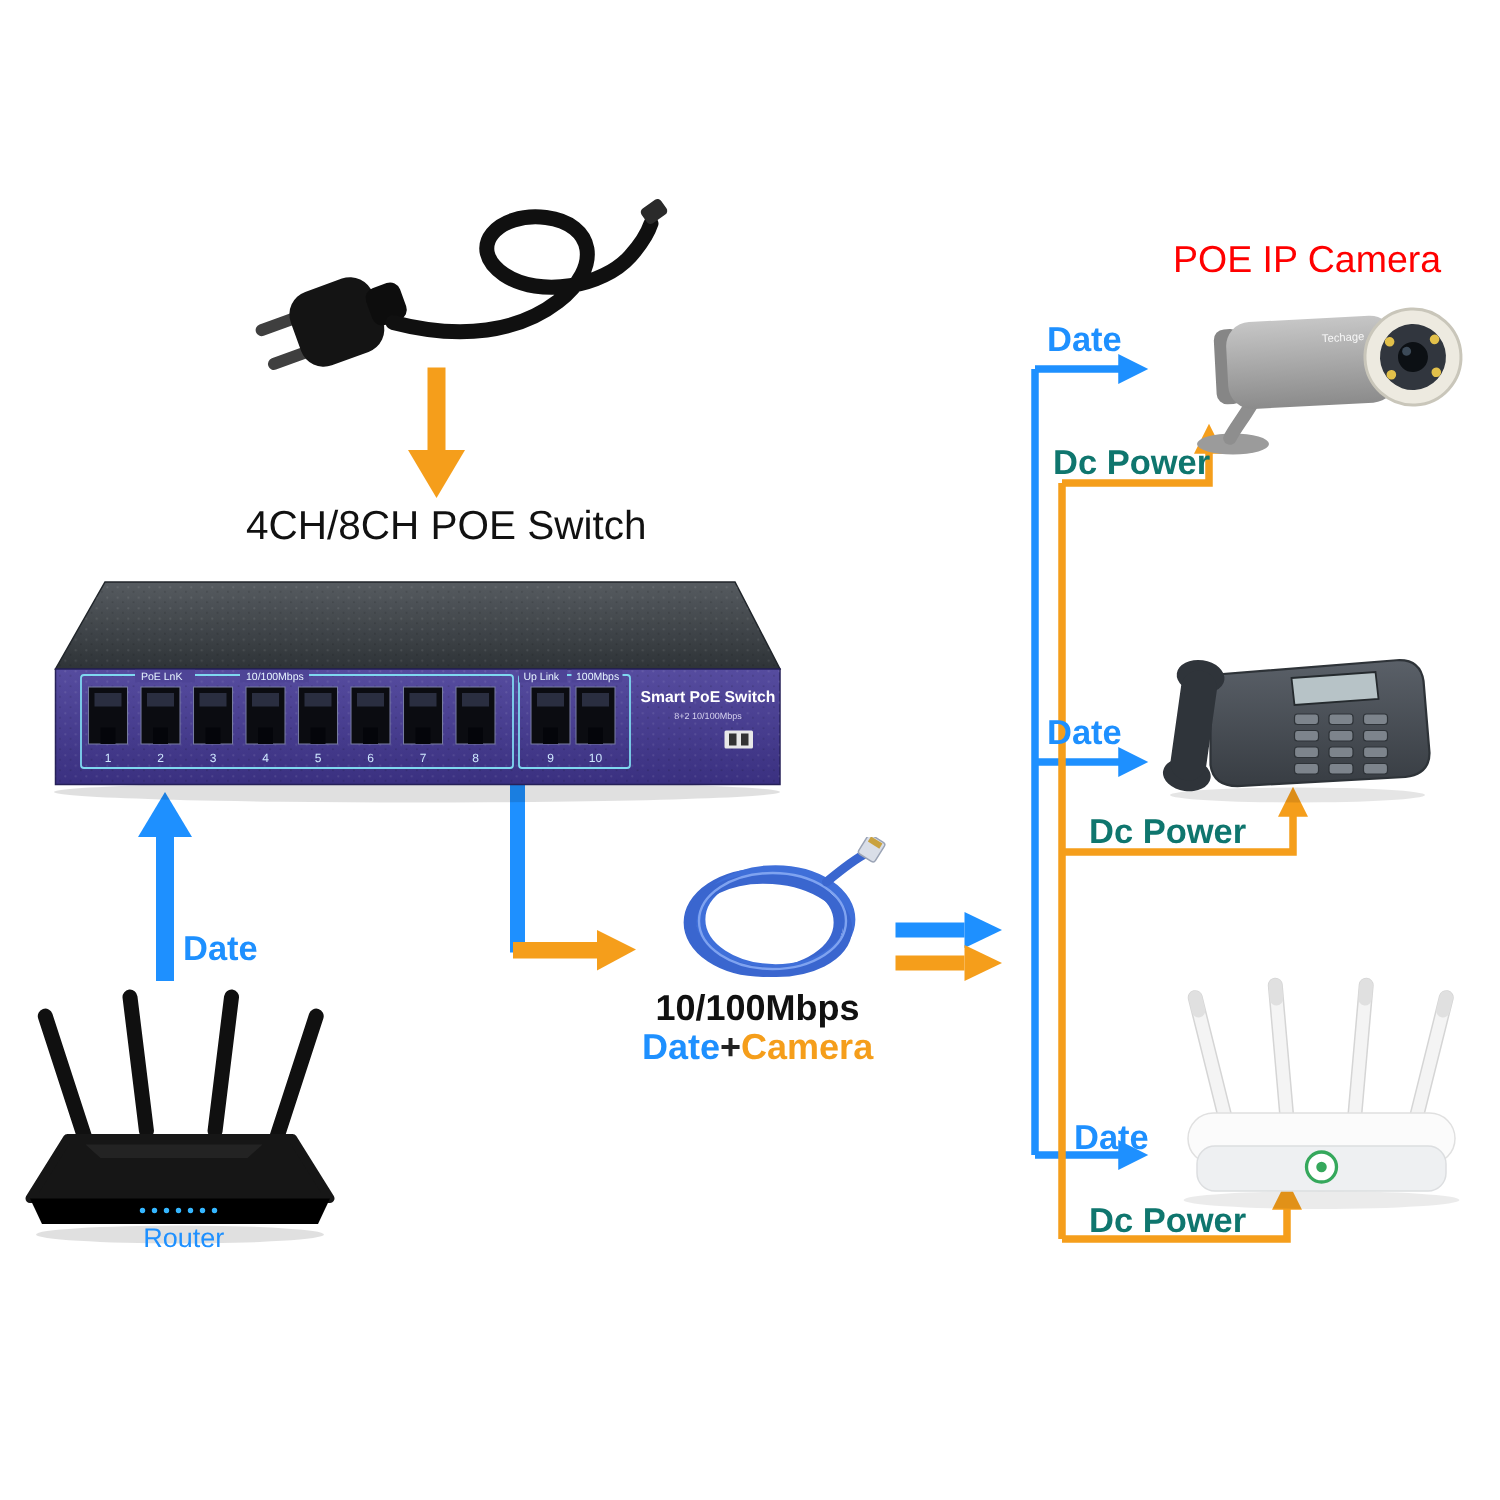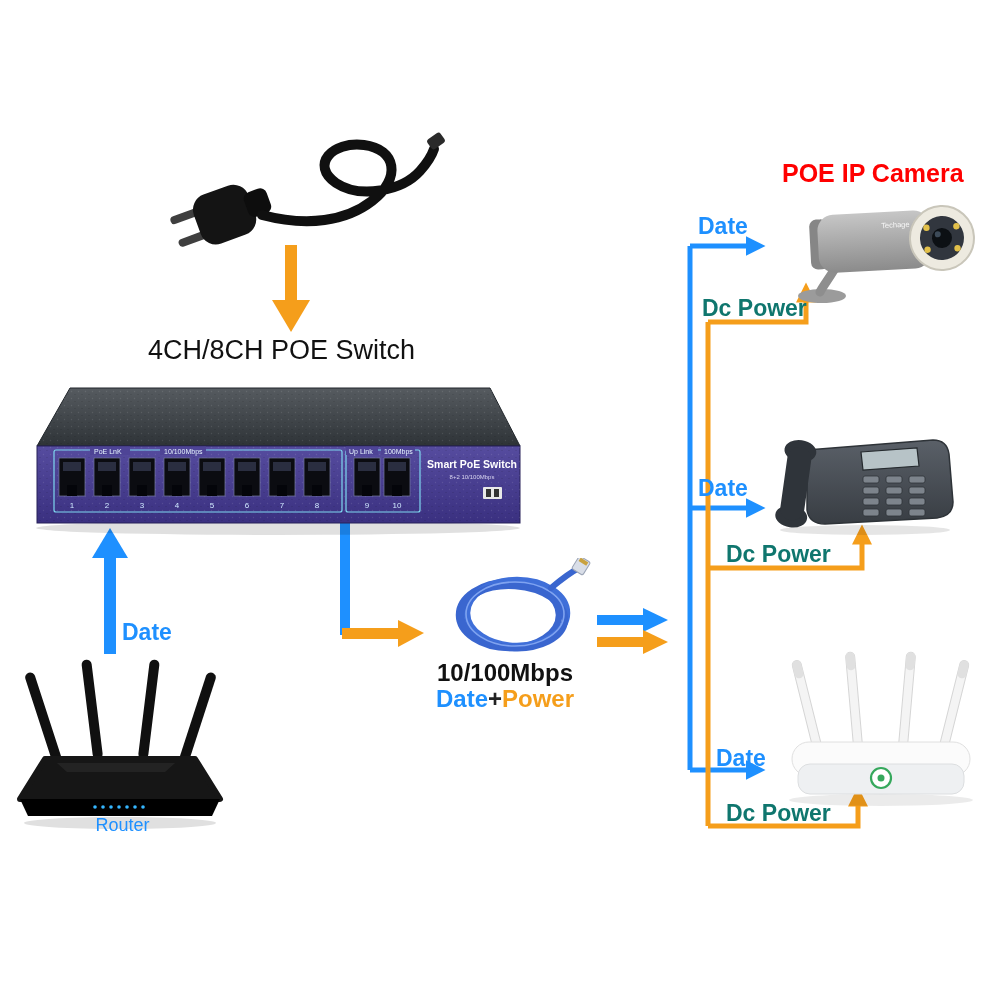--- a/index.html
+++ b/index.html
@@ -2,21 +2,21 @@
 <html><head>
 <meta charset="utf-8">
 <style>
   * { margin:0; padding:0; box-sizing:border-box; }
   html,body { width:1000px; height:1000px; background:#ffffff; font-family:"Liberation Sans",sans-serif; }
   .canvas { position:relative; width:1000px; height:1000px; background:#ffffff; overflow:hidden; }
   .layer { position:absolute; left:0; top:0; z-index:1; }
   .art   { position:absolute; z-index:2; }
   .lbl   { position:absolute; z-index:3; white-space:nowrap; line-height:1.1; }
   .t-title  { font-size:27px; color:#111; }
-  .t-red    { font-size:25px; font-weight:bold; color:#ff0000; }
+  .t-red    { font-size:25px; font-weight:normal; color:#ff0000; }
   .t-blue   { font-size:23px; font-weight:bold; color:#1E90FF; }
   .t-orange { font-size:23px; font-weight:bold; color:#0f766e; }
   .t-black  { font-size:24px; font-weight:bold; color:#111; }
   .t-router { font-size:18px; color:#1E90FF; }
   .center   { text-align:center; }
   .c-blue   { color:#1E90FF; }
   .c-dark   { color:#222; }
   .c-orange { color:#F59E1B; }
   svg text { font-family:"Liberation Sans",sans-serif; }
 </style>
@@ -278,33 +278,33 @@
     </g>
     <ellipse cx="103" cy="152" rx="92" ry="6" fill="#000" opacity="0.08"></ellipse>
     <rect x="14" y="94" width="178" height="34" rx="17" fill="#fbfbfb" stroke="#e0e0e0"></rect>
     <rect x="20" y="116" width="166" height="30" rx="12" fill="#eef0f2" stroke="#dcdee0"></rect>
     <g>
       <circle cx="103" cy="130" r="10" fill="#ffffff" stroke="#35a85c" stroke-width="2.2"></circle>
       <circle cx="103" cy="130" r="3.5" fill="#35a85c"></circle>
     </g>
   </svg>
 
-  <div class="lbl t-title" style="left:148px;top:336px">4CH/8CH POE Switch</div>
+  <div class="lbl t-title" style="left:164px;top:336px">4CH/8CH POE Switch</div>
   <div class="lbl t-red" style="left:782px;top:160px">POE IP Camera</div>
 
   <div class="lbl t-blue" style="left:122px;top:620px">Date</div>
 
   <div class="lbl t-blue" style="left:698px;top:214px">Date</div>
   <div class="lbl t-orange" style="left:702px;top:296px">Dc Power</div>
 
   <div class="lbl t-blue" style="left:698px;top:476px">Date</div>
   <div class="lbl t-orange" style="left:726px;top:542px">Dc Power</div>
 
   <div class="lbl t-blue" style="left:716px;top:746px">Date</div>
   <div class="lbl t-orange" style="left:726px;top:801px">Dc Power</div>
 
   <div class="lbl t-black center" style="left:428px;top:660px;width:154px">10/100Mbps</div>
   <div class="lbl t-black center" style="left:428px;top:686px;width:154px">
-    <span class="c-blue">Date</span><span class="c-dark">+</span><span class="c-orange">Power</span>
+    <span class="c-blue">Date</span><span class="c-dark">+</span><span class="c-orange">Camera</span>
   </div>
 
   <div class="lbl t-router center" style="left:15px;top:816px;width:215px">Router</div>
 </div>
 
 </body></html>

